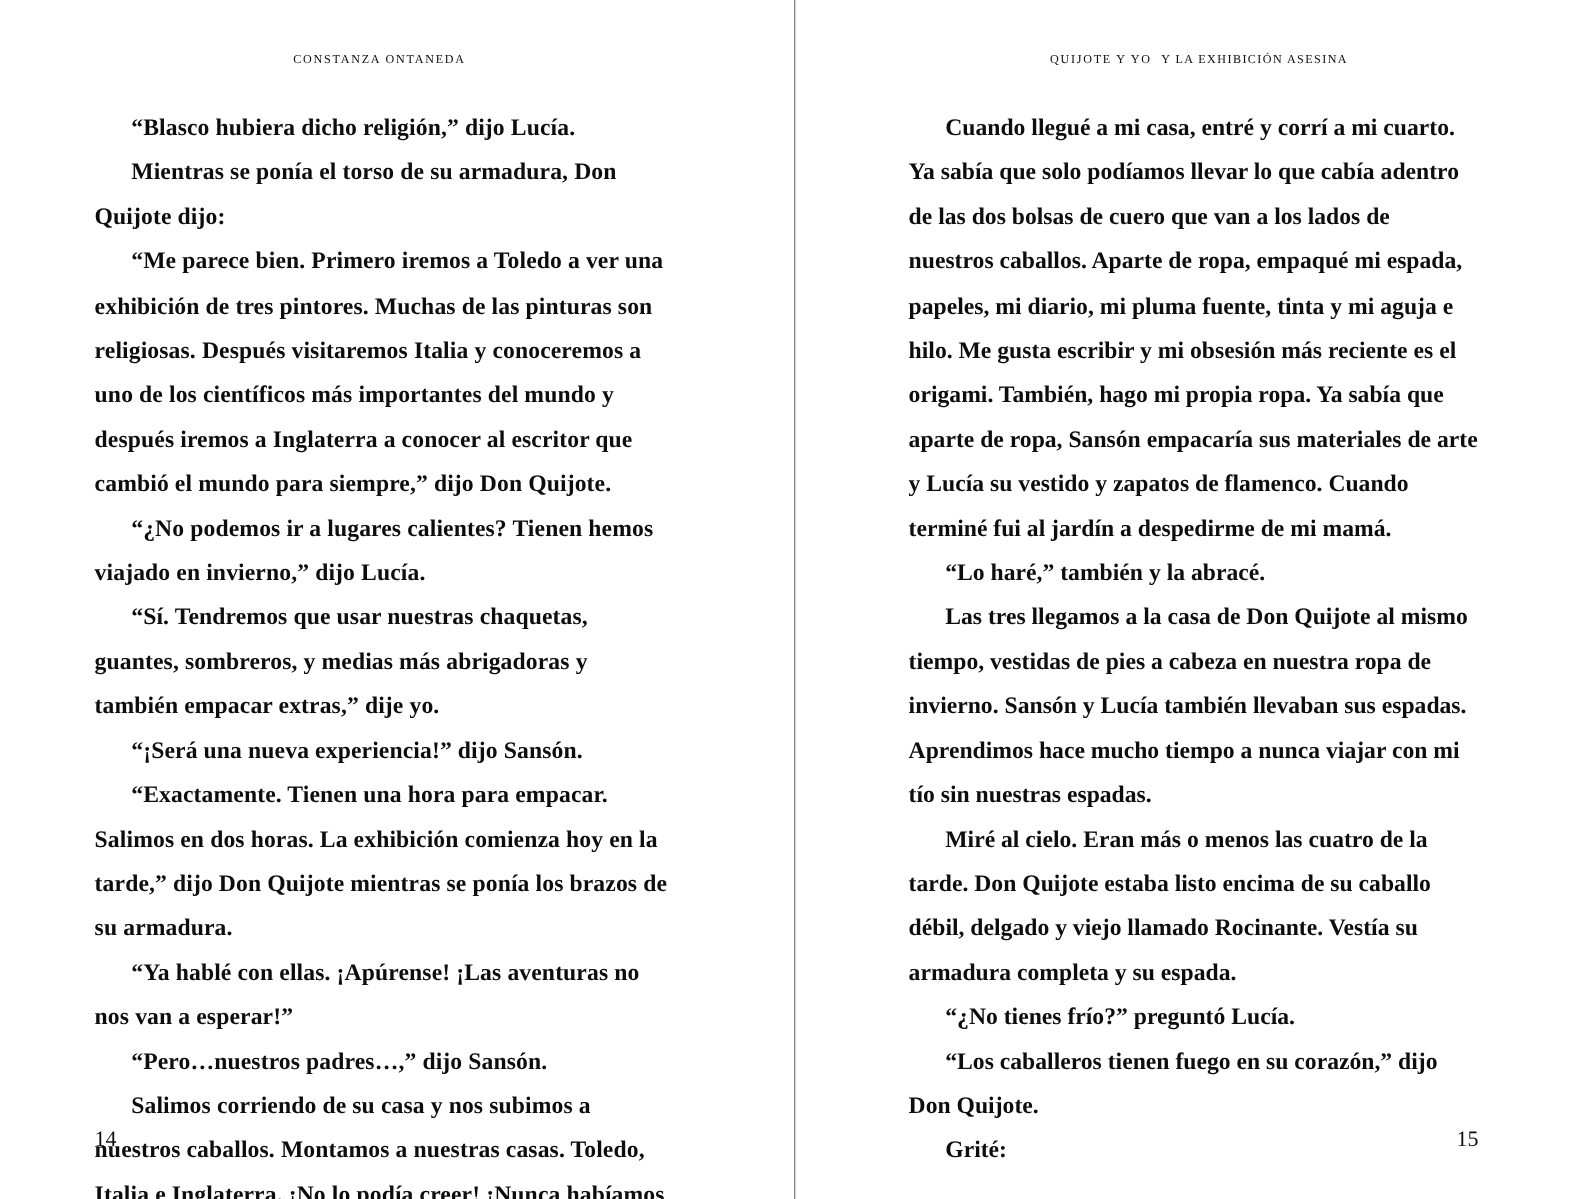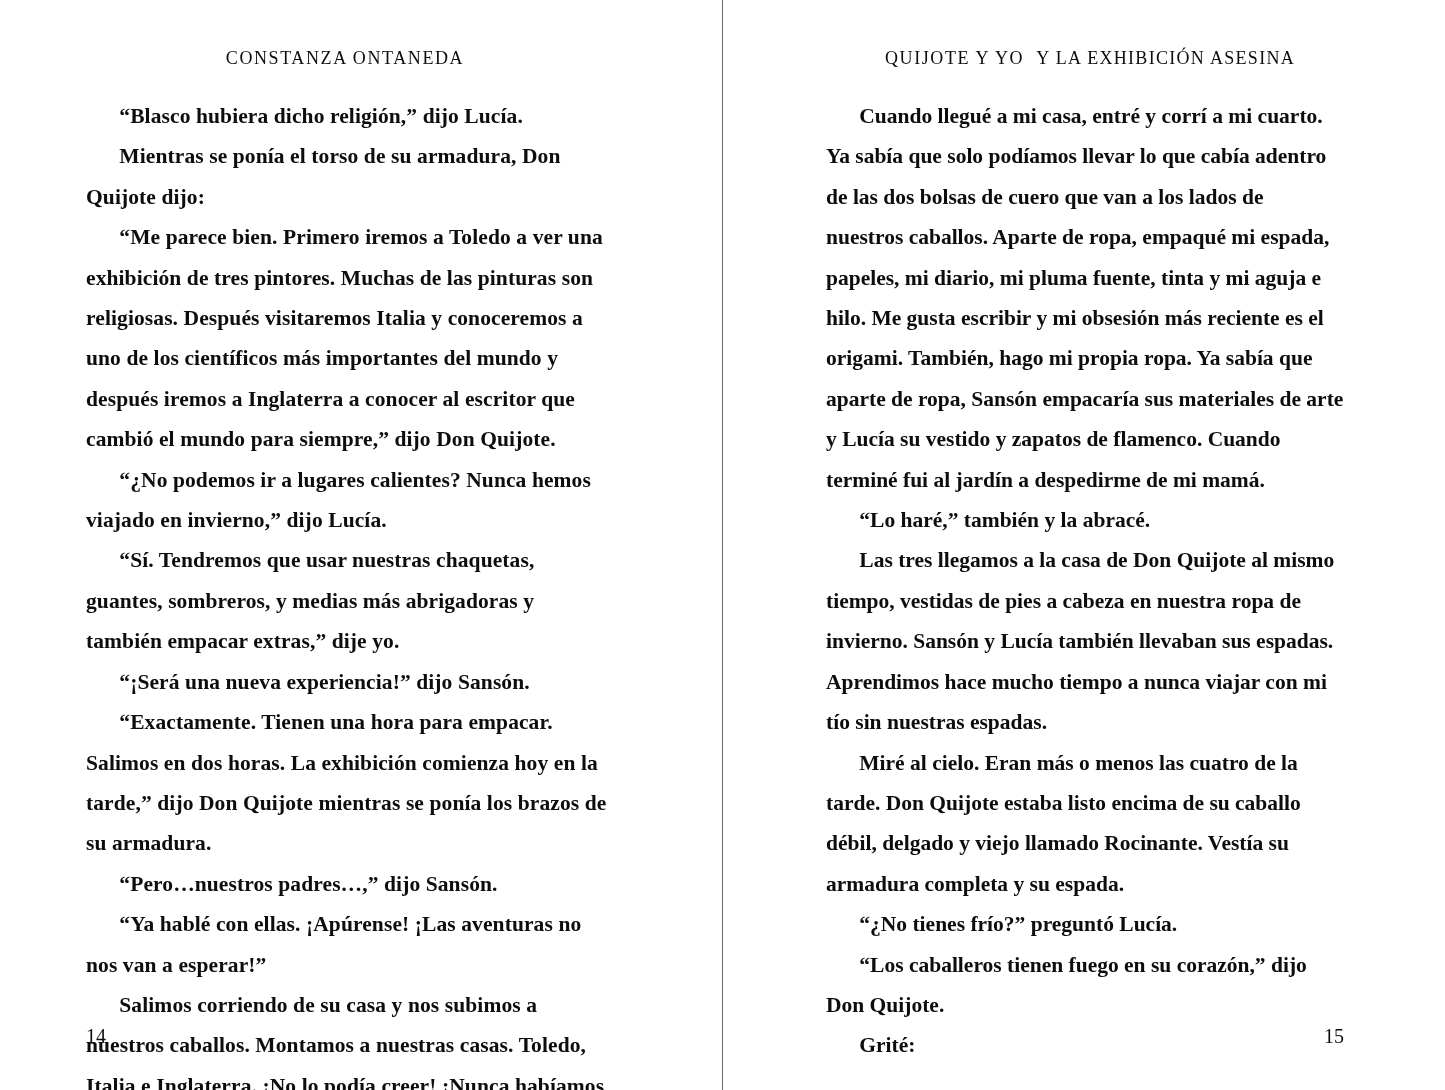--- a/index.html
+++ b/index.html
@@ -34,21 +34,21 @@
     height: 1090px;
     box-sizing: border-box;
   }
   .page-left {
     padding: 48px 108px 0 86px;
   }
   .page-right {
     padding: 48px 100px 0 104px;
   }
   .running-head {
-    font-size: 18px;
+    font-size: 11px;
     letter-spacing: 1.6px;
     text-transform: uppercase;
     height: 22px;
     white-space: nowrap;
   }
   .rh-left {
     text-align: center;
     padding-right: 10px;
   }
   .rh-right {
@@ -93,26 +93,26 @@
 <body>
 
 <div class="spread">
 
   <div class="page page-left">
     <div class="running-head rh-left">CONSTANZA ONTANEDA</div>
     <div class="body-text">
       <p>“Blasco hubiera dicho religión,” dijo Lucía.</p>
       <p>Mientras se ponía el torso de su armadura, Don Quijote dijo:</p>
       <p>“Me parece bien. Primero iremos a Toledo a ver una exhibición de tres pintores. Muchas de las pinturas son religiosas. Después visitaremos Italia y conoceremos a uno de los científicos más importantes del mundo y después iremos a Inglaterra a conocer al escritor que cambió el mundo para siempre,” dijo Don Quijote.</p>
-      <p>“¿No podemos ir a lugares calientes? Nunca hemos viajado en invierno,” dijo Lucía.</p>
+      <p>“¿No podemos ir a lugares calientes? Tienen hemos viajado en invierno,” dijo Lucía.</p>
       <p>“Sí. Tendremos que usar nuestras chaquetas, guantes, sombreros, y medias más abrigadoras y también empacar extras,” dije yo.</p>
       <p>“¡Será una nueva experiencia!” dijo Sansón.</p>
       <p>“Exactamente. Tienen una hora para empacar. Salimos en dos horas. La exhibición comienza hoy en la tarde,” dijo Don Quijote mientras se ponía los brazos de su armadura.</p>
+      <p>“Ya hablé con ellas. ¡Apúrense! ¡Las aventuras no nos van a esperar!”</p>
       <p>“Pero…nuestros padres…,” dijo Sansón.</p>
-      <p>“Ya hablé con ellas. ¡Apúrense! ¡Las aventuras no nos van a esperar!”</p>
       <p>Salimos corriendo de su casa y nos subimos a nuestros caballos. Montamos a nuestras casas. Toledo, Italia e Inglaterra. ¡No lo podía creer! ¡Nunca habíamos ido a ninguno de los tres lugares!</p>
     </div>
     <div class="folio folio-left">14</div>
   </div>
 
   <div class="gutter"></div>
 
   <div class="page page-right">
     <div class="running-head rh-right">
       <span class="rh-plain">QUIJOTE Y YO</span>&nbsp;&nbsp;<span class="rh-bold">Y LA EXHIBICIÓN ASESINA</span>

